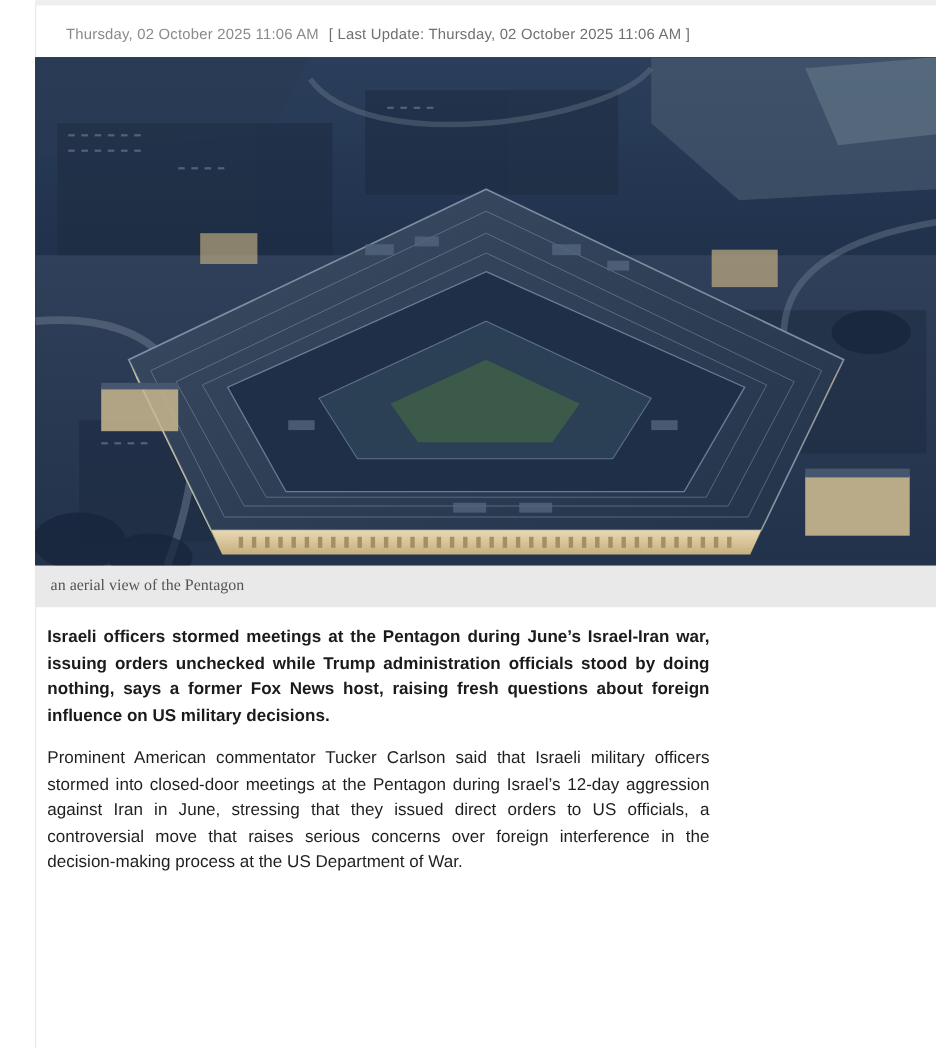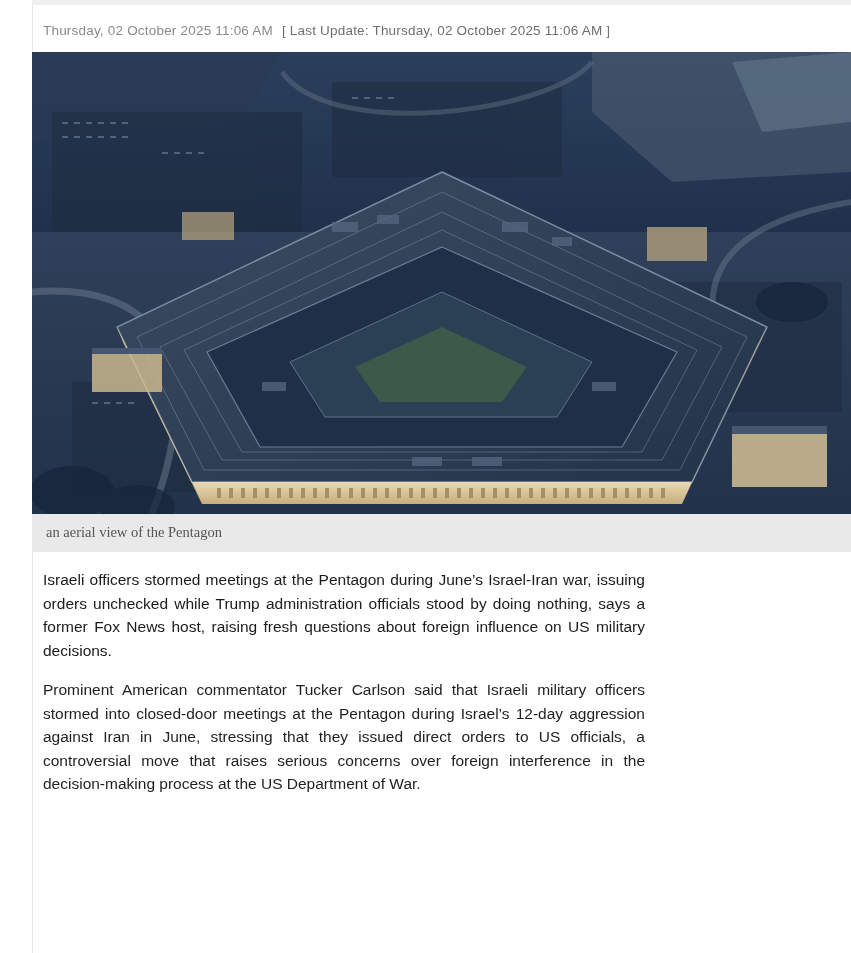--- a/index.html
+++ b/index.html
@@ -47,21 +47,21 @@
   .headline {
     margin: 0;
     padding: 10px 60px 0 11px;
     font-size: 41px;
     line-height: 1.3;
     font-weight: 700;
     letter-spacing: -0.3px;
     color: #1a1a1a;
   }
   .meta {
-    padding: 18px 11px 0 11px;
+    padding: 18px 11px 0 28px;
     font-size: 13.5px;
     color: #8a8a8a;
     letter-spacing: 0.2px;
   }
   .meta .update {
     color: #6f6f6f;
     font-size: 13.5px;
     margin-left: 5px;
   }
   .figure {
@@ -87,21 +87,21 @@
     font-family: "Liberation Serif", serif;
   }
   .body-wrap {
     padding: 16px 0 0 11px;
     width: 602px;
   }
   .lead {
     margin: 0;
     font-size: 15.5px;
     line-height: 1.52;
-    font-weight: 400;
+    font-weight: 700;
     text-align: justify;
     color: #1b1b1b;
   }
   .para {
     margin: 16px 0 0 0;
     font-size: 15.5px;
     line-height: 1.52;
     text-align: justify;
     color: #1f1f1f;
   }

